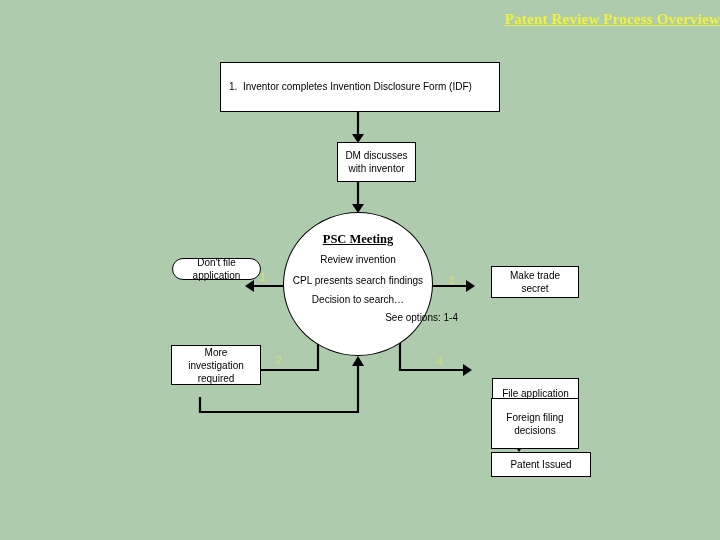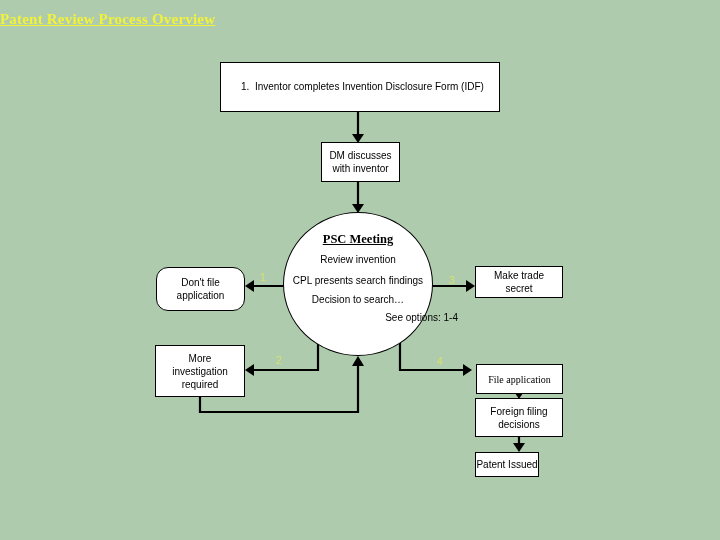--- a/index.html
+++ b/index.html
@@ -18,21 +18,21 @@
   .connectors {
     position: absolute;
     left: 0; top: 0;
     width: 720px; height: 540px;
   }
 
   .slide-title {
     position: absolute;
     left: 0; top: 11px;
     width: 720px;
-    text-align: left;
+    text-align: right;
     font-family: "Liberation Serif", "DejaVu Serif", serif;
     font-weight: bold;
     font-size: 15px;
     color: #f2f23a;
     text-decoration: underline;
     letter-spacing: 0.2px;
   }
 
   .node {
     position: absolute;
@@ -42,39 +42,40 @@
     font-size: 10px;
     line-height: 13px;
   }
 
   .center-multiline {
     display: flex;
     align-items: center;
     justify-content: center;
     text-align: center;
     white-space: pre-line;
+    margin-left: 16px;
   }
 
   .box-steps {
     left: 220px; top: 62px;
     width: 280px; height: 50px;
     display: flex;
     flex-direction: column;
     justify-content: center;
-    padding-left: 20px;
+    padding-left: 8px;
     line-height: 13.5px;
   }
 
   .nd-dm        { left: 321px; top: 142px; width: 79px;  height: 40px; }
-  .nd-dontfile  { left: 156px; top: 267px; width: 89px;  height: 44px; border-radius: 12px; }
-  .nd-moreinv   { left: 155px; top: 345px; width: 90px;  height: 52px; }
+  .nd-dontfile  { left: 156px; top: 258px; width: 89px;  height: 22px; border-radius: 12px; }
+  .nd-moreinv   { left: 155px; top: 345px; width: 90px;  height: 40px; }
   .nd-trade     { left: 475px; top: 266px; width: 88px;  height: 32px; }
-  .nd-fileapp   { left: 476px; top: 364px; width: 87px;  height: 30px; font-family: Liberation Serif, serif; }
-  .nd-foreign   { left: 475px; top: 398px; width: 88px;  height: 39px; }
-  .nd-issued    { left: 475px; top: 452px; width: 64px;  height: 25px; }
+  .nd-fileapp   { left: 476px; top: 378px; width: 87px;  height: 30px; }
+  .nd-foreign   { left: 475px; top: 398px; width: 88px;  height: 51px; }
+  .nd-issued    { left: 475px; top: 452px; width: 100px;  height: 25px; }
 
   .circle {
     position: absolute;
     left: 283px; top: 212px;
     width: 150px; height: 144px;
     background: #ffffff;
     border: 1.5px solid #000000;
     border-radius: 50%;
     box-sizing: border-box;
   }

